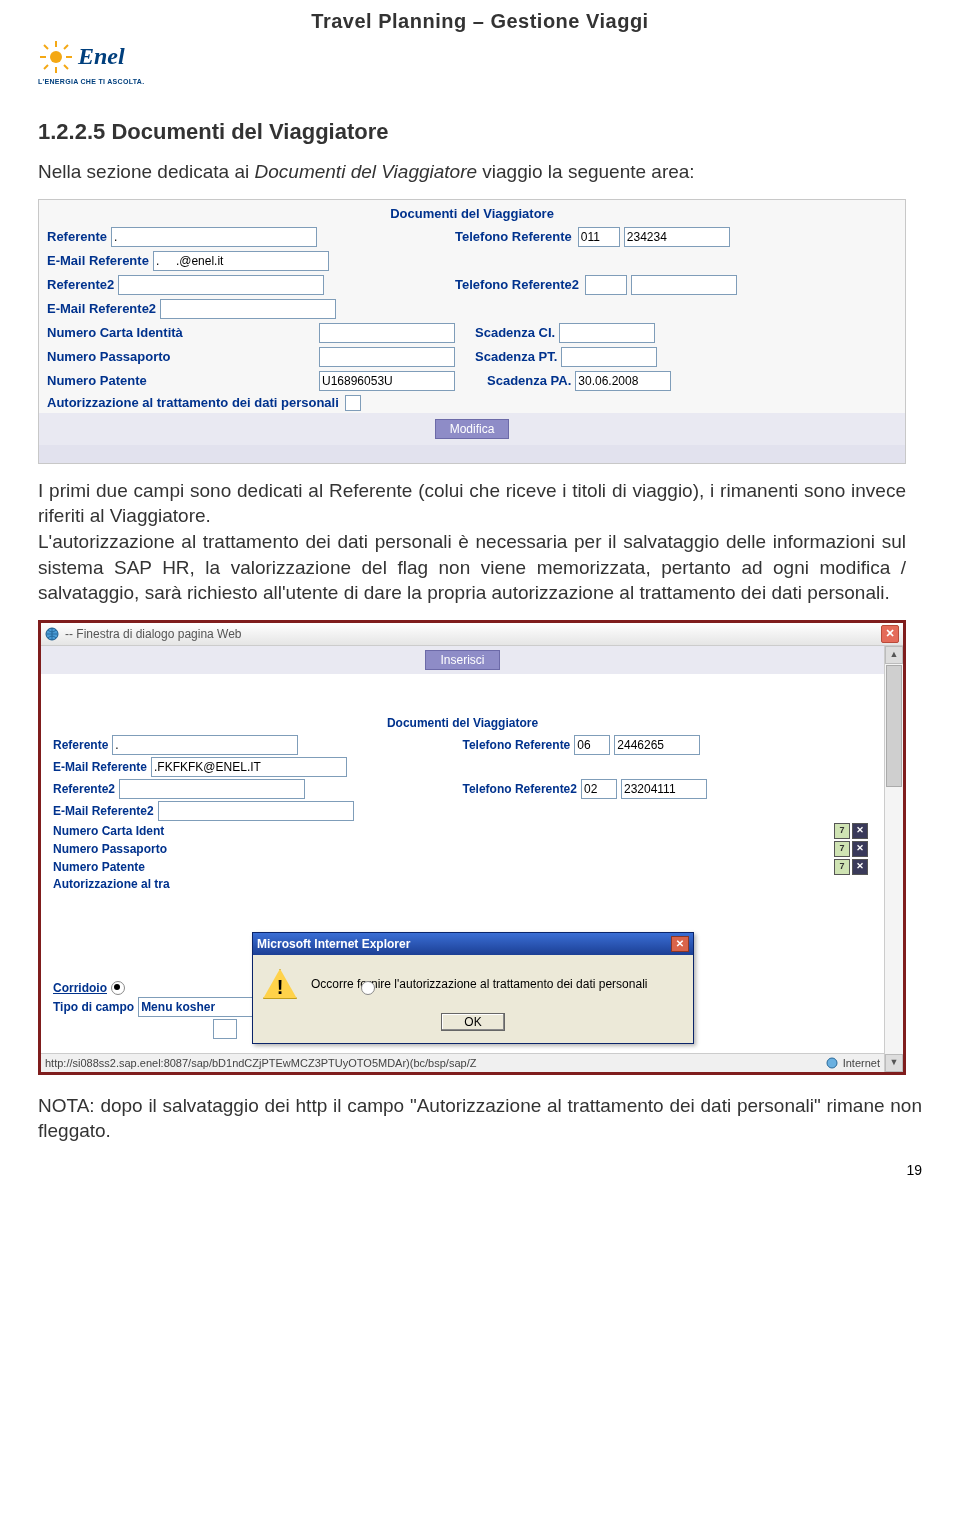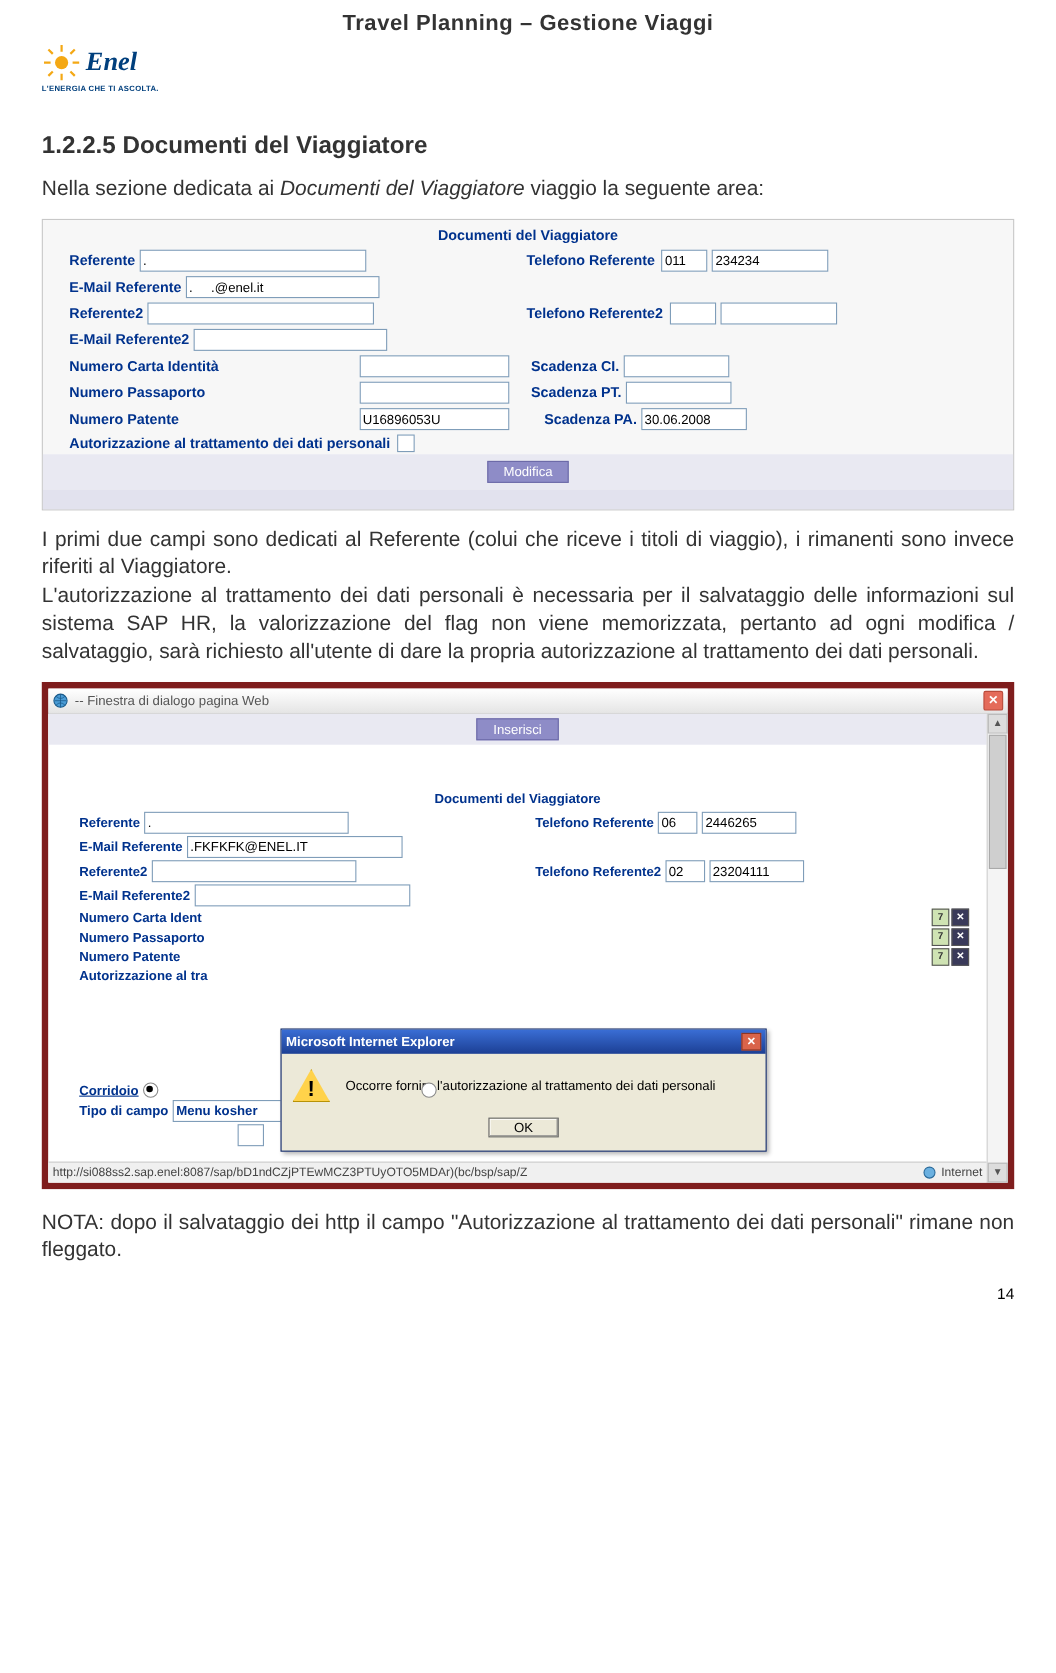--- a/index.html
+++ b/index.html
@@ -7,37 +7,37 @@
     font-family: Verdana, Arial, sans-serif;
     background: #fff;
     width: 960px;
     font-size: 14px;
   }
   .header-area { position: relative; padding: 10px 0 0 0; }
   .title-top { text-align: center; font-weight: bold; font-size: 20px; color:#333; letter-spacing:0.5px; }
   .logo-block { margin: 5px 12px 0 38px; }
   .logo-svg { display:block; }
   .logo-tagline { font-size: 7px; color:#003f7d; font-weight:bold; letter-spacing:0.3px; margin-top:2px; }
-  .content { padding: 20px 38px 0 38px; }
+  .content { padding: 20px 54px 0 38px; }
   h2.section-heading { font-family: Tahoma, Verdana, sans-serif; font-weight:bold; font-size:22px; color:#333; margin: 14px 0 14px 0; }
   p.body-text { font-family: Tahoma, Verdana, sans-serif; font-size:19px; color:#333; line-height:1.35; margin: 14px 0; text-align: justify; }
   .italic { font-style: italic; }
 
   .form-panel { border:1px solid #c8c8c8; background:#f7f7f7; margin: 10px 0; }
   .form-title { text-align:center; color:#00328d; font-weight:bold; font-size:13px; padding:6px 0 4px 0; }
   .form-row { display:flex; align-items:center; padding:2px 8px; font-size:13px; color:#00328d; font-weight:bold; }
   .cell { display:flex; align-items:center; }
-  .lbl { white-space:nowrap;margin-left:16px; }
+  .lbl { white-space:nowrap; }
   .inp { border:1px solid #7f9db9; background:#fff; height:18px; font-size:12px; padding:0 2px; margin-left:4px; color:#000; font-family:Verdana, sans-serif; }
   .chk { width:14px; height:14px; border:1px solid #7f9db9; background:#fff; margin-left:6px; display:inline-block; }
   .btn { background:#8e8cc7; color:#fff; font-size:12px; padding:2px 14px; border:1px solid #6c6aa8; display:inline-block; cursor:pointer; }
   .btn-row { text-align:center; padding:6px 0; background:#e9e9f2; }
   .footer-bar { height:18px; background:#e2e2ee; }
 
-  .dialog-outer { border:6px solid #7f1d1d; margin: 10px 0; }
+  .dialog-outer { border:3px solid #7f1d1d; margin: 10px 0; }
   .dialog-titlebar { display:flex; align-items:center; background:linear-gradient(#fff,#e5e5e5); border-bottom:1px solid #ccc; padding:2px 4px; font-size:12px; color:#555; }
   .dialog-titlebar .globe { margin-right:6px; }
   .dialog-titlebar .close-x { margin-left:auto; width:16px; height:16px; background:#e46b5a; border:1px solid #b94a3a; display:flex; align-items:center; justify-content:center; color:#fff; font-size:11px; font-weight:bold; border-radius:2px; }
   .dialog-body { position:relative; display:flex; }
   .dialog-main { flex:1; background:#fff; }
   .scrollbar { width:18px; background:#eee; border-left:1px solid #ccc; display:flex; flex-direction:column; }
   .scroll-arrow { height:16px; background:#ddd; border:1px solid #bbb; font-size:9px; text-align:center; line-height:14px; color:#555; }
   .scroll-track { flex:1; background:#f4f4f4; }
   .scroll-thumb-top { height:120px; background:#cfcfcf; border:1px solid #aaa; margin:1px;}
 
@@ -307,13 +307,13 @@
             <div class="scroll-thumb-top"></div>
           </div>
         <div class="scroll-arrow">▼</div>
       </div>
     </div>
   </div>
 </div>
 
 <p class="note">NOTA: dopo il salvataggio dei http il campo "Autorizzazione al trattamento dei dati personali" rimane non fleggato.</p>
 
-<div class="page-num">14</div>
+<div class="page-num">19</div>
 
 </body></html>

